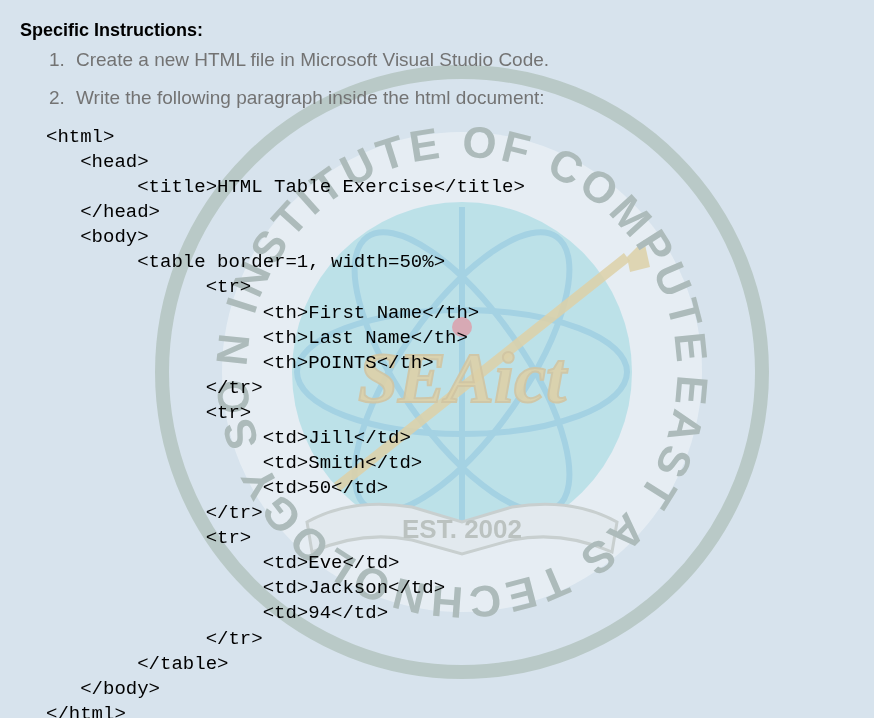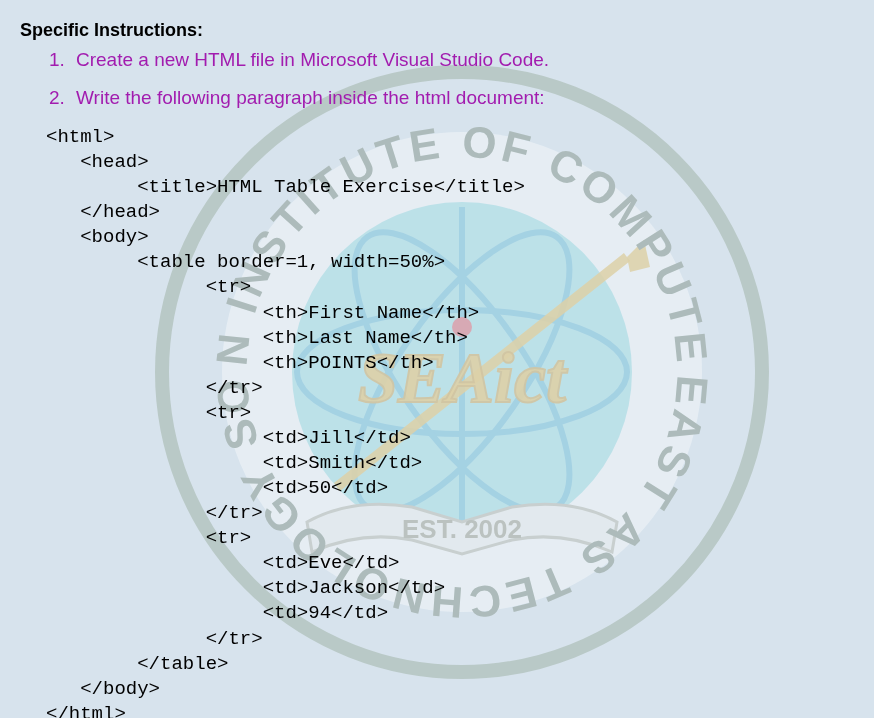--- a/index.html
+++ b/index.html
@@ -28,21 +28,21 @@
     }
     .heading {
       font-weight: bold;
       font-size: 18px;
       color: #000;
       margin-bottom: 8px;
     }
     .instructions {
       padding-left: 50px;
       font-size: 19px;
-      color: #a21caf;
+      color: #737373;
     }
     .instructions li { margin-bottom: 16px; padding-left: 6px; }
     .code-block {
       font-family: "Courier New", Courier, monospace;
       font-size: 19px;
       color: #000;
       line-height: 1.32;
       white-space: pre;
       margin-left: 26px;
     }

